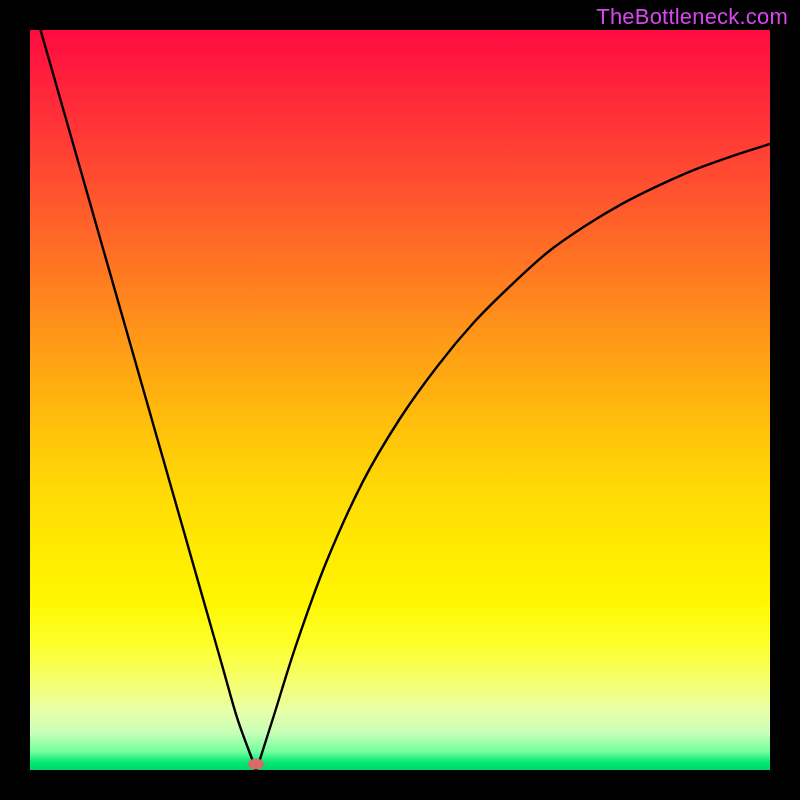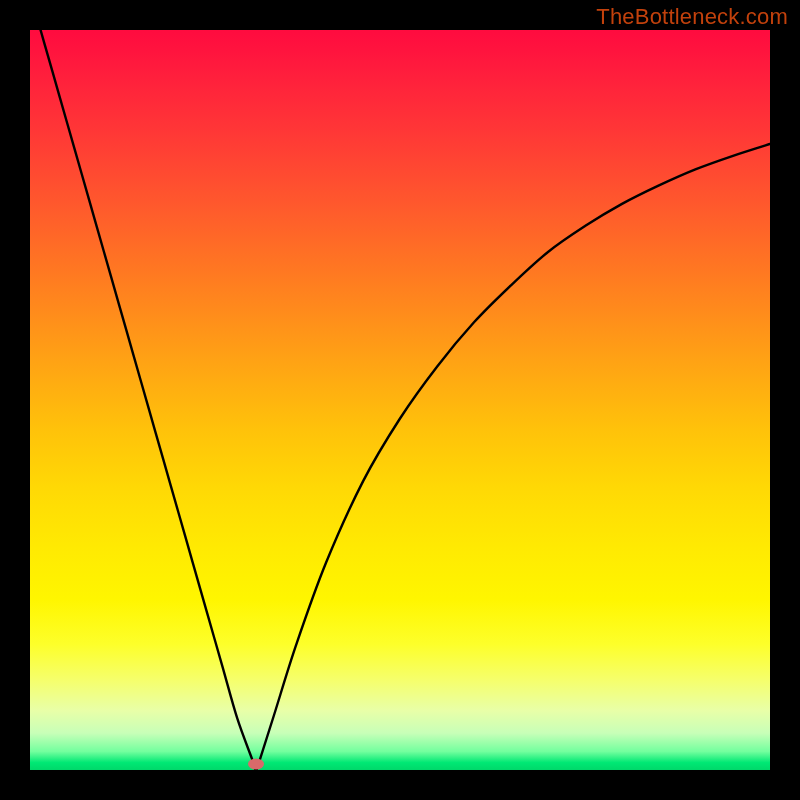--- a/index.html
+++ b/index.html
@@ -14,21 +14,21 @@
   .frame {
     position: relative;
     width: 800px;
     height: 800px;
     background: #000;
   }
   .watermark {
     position: absolute;
     top: 4px;
     right: 12px;
-    color: #c2410c;
+    color: #d946ef;
     font-size: 22px;
     font-weight: 400;
     letter-spacing: 0.2px;
     z-index: 10;
   }
   .plot-area {
     position: absolute;
     left: 30px;
     top: 30px;
     width: 740px;

